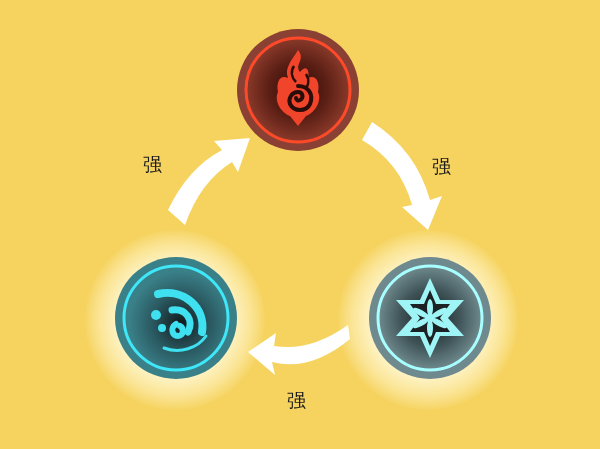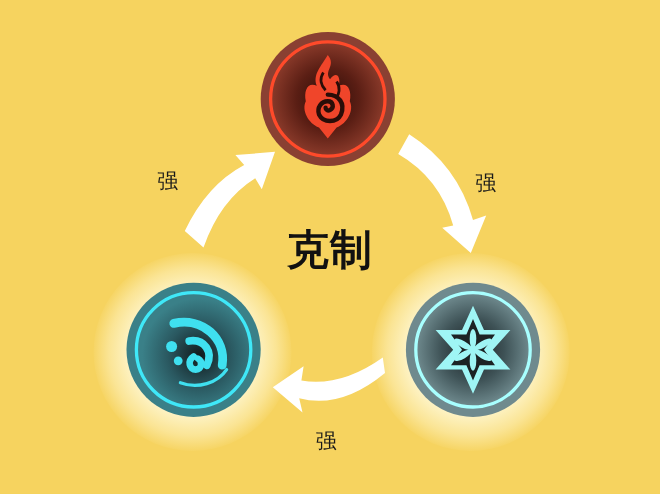--- a/index.html
+++ b/index.html
@@ -109,18 +109,17 @@
         <path d="M44,38 C70,32 92,52 88,76" stroke-width="8"></path>
         <path d="M58,54 C72,52 80,64 74,76" stroke-width="7"></path>
         <path d="M66,70 C70,72 70,80 64,80 C58,80 56,72 62,68" stroke-width="6"></path>
         <path d="M50,92 C66,98 84,92 92,80" stroke-width="3"></path>
       </g>
       <circle cx="42" cy="59" r="5" fill="#3fe0f0"></circle>
       <circle cx="48" cy="72" r="4" fill="#3fe0f0"></circle>
     </svg>
   </div>
 
-  <div class="center-title">克制</div>
 
   <div class="label" style="left:432px; top:154px;">强</div>
   <div class="label" style="left:287px; top:388px;">强</div>
   <div class="label" style="left:143px; top:152px;">强</div>
 </div>
 
 </body></html>

